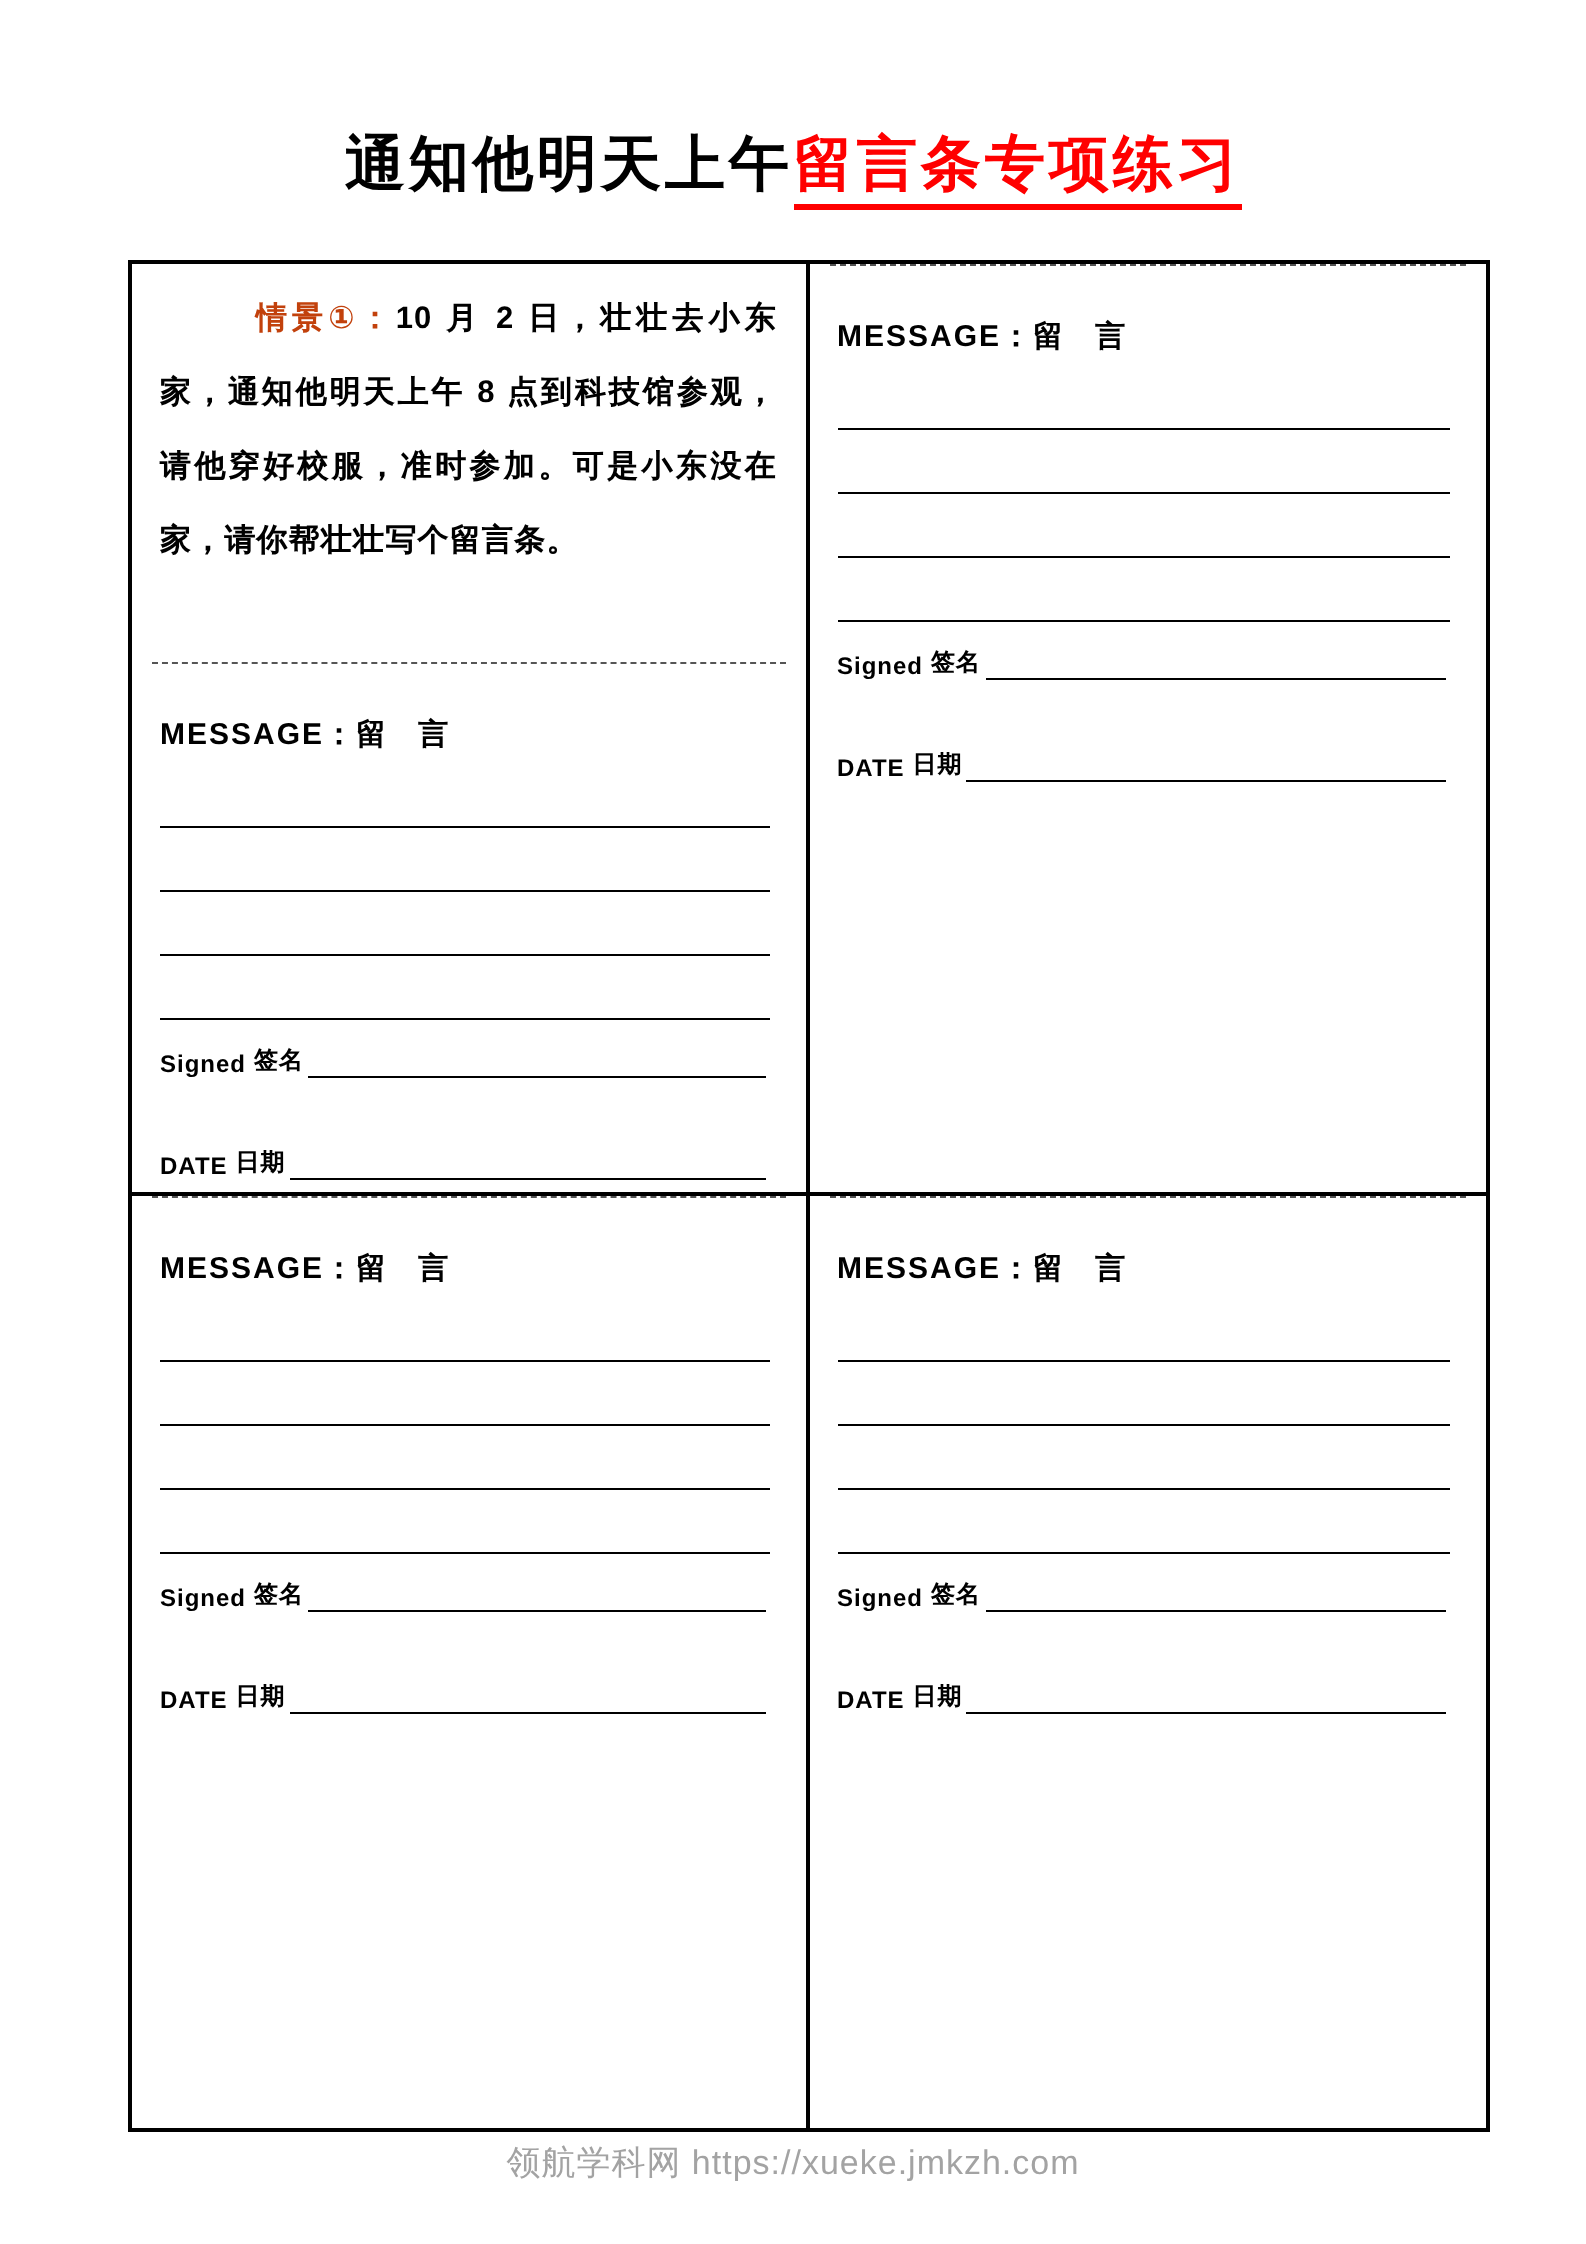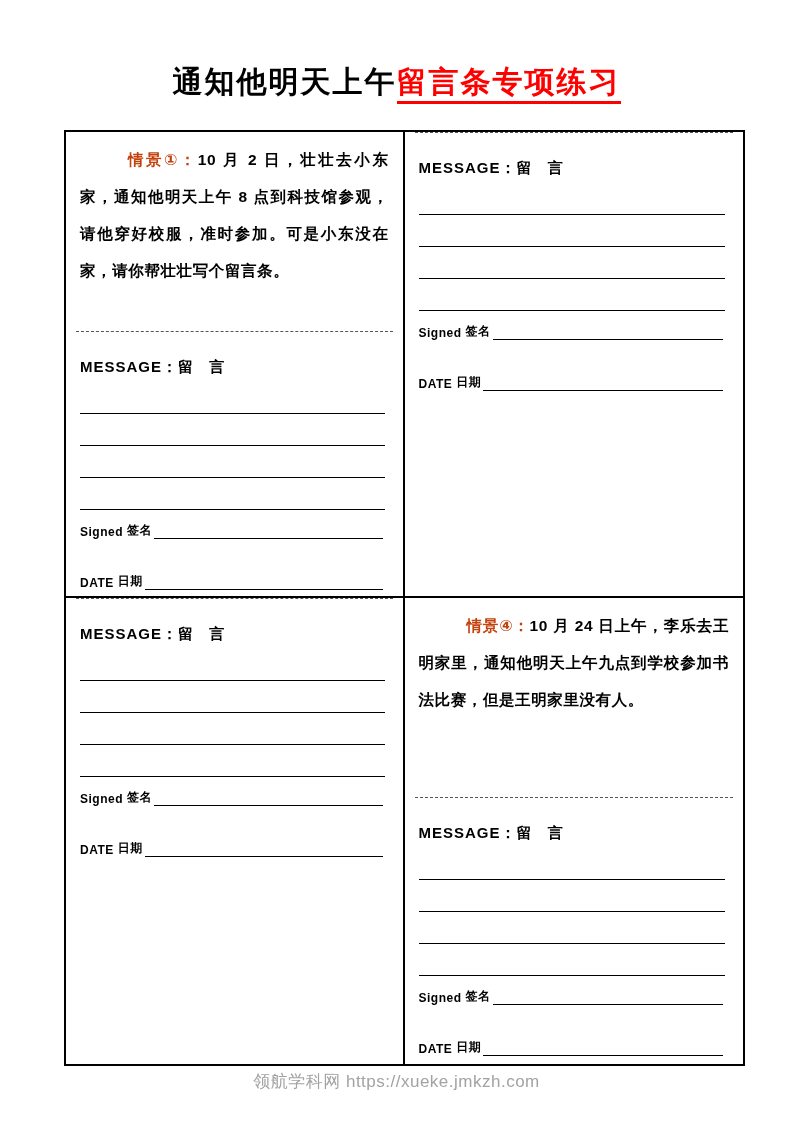--- a/index.html
+++ b/index.html
@@ -182,23 +182,20 @@
           <span class="fill"></span>
       </div>
       <div class="date-row">
         <span class="en">DATE</span>
           <span>日期</span>
           <span class="fill"></span>
       </div>
     </div>
 
     <div class="cell c3">
-      <div class="scenario">
-        <span class="scenario-label">情景④：</span><span>10 月 24 日上午，李乐去王明家里，通知他明天上午九点到学校参加书法比赛，但是王明家里没有人。</span>
-      </div>
       <div class="dashed"></div>
       <div class="msg-header">
         <span class="en">MESSAGE：</span><span class="cn">留 言</span>
       </div>
       <div class="write-line first"></div>
       <div class="write-line"></div>
       <div class="write-line"></div>
       <div class="write-line"></div>
       <div class="sign-row">
         <span class="en">Signed</span>

